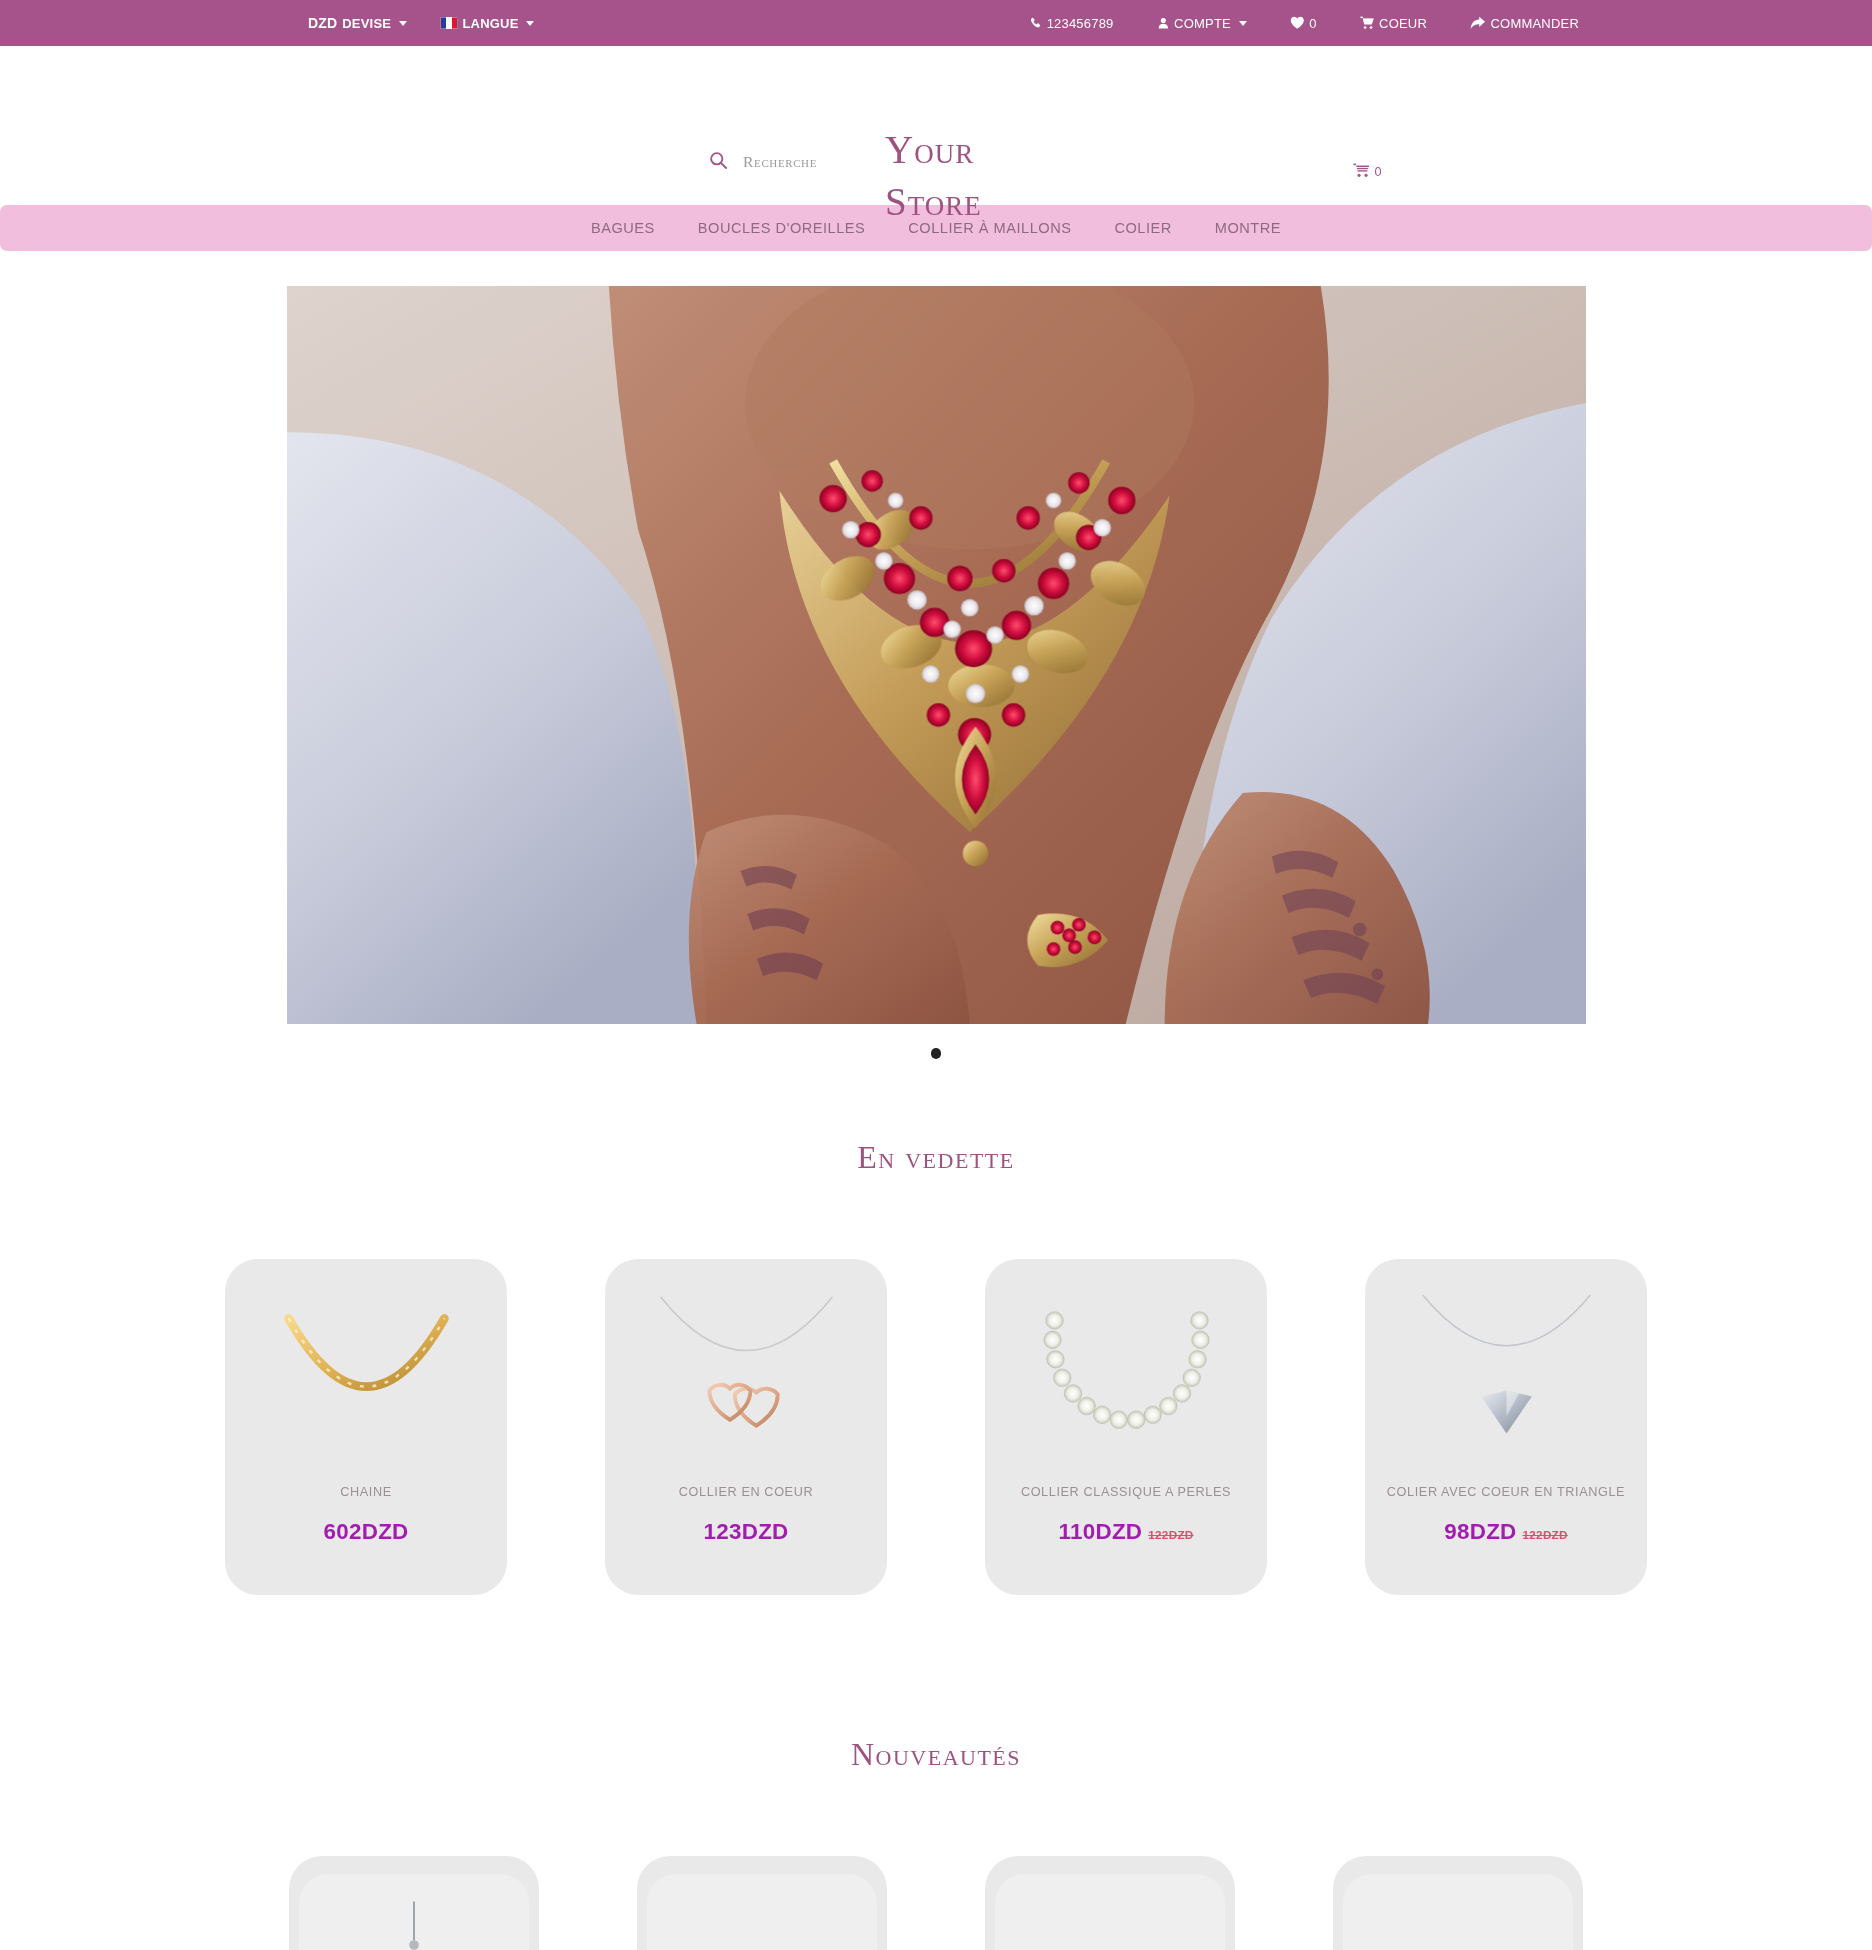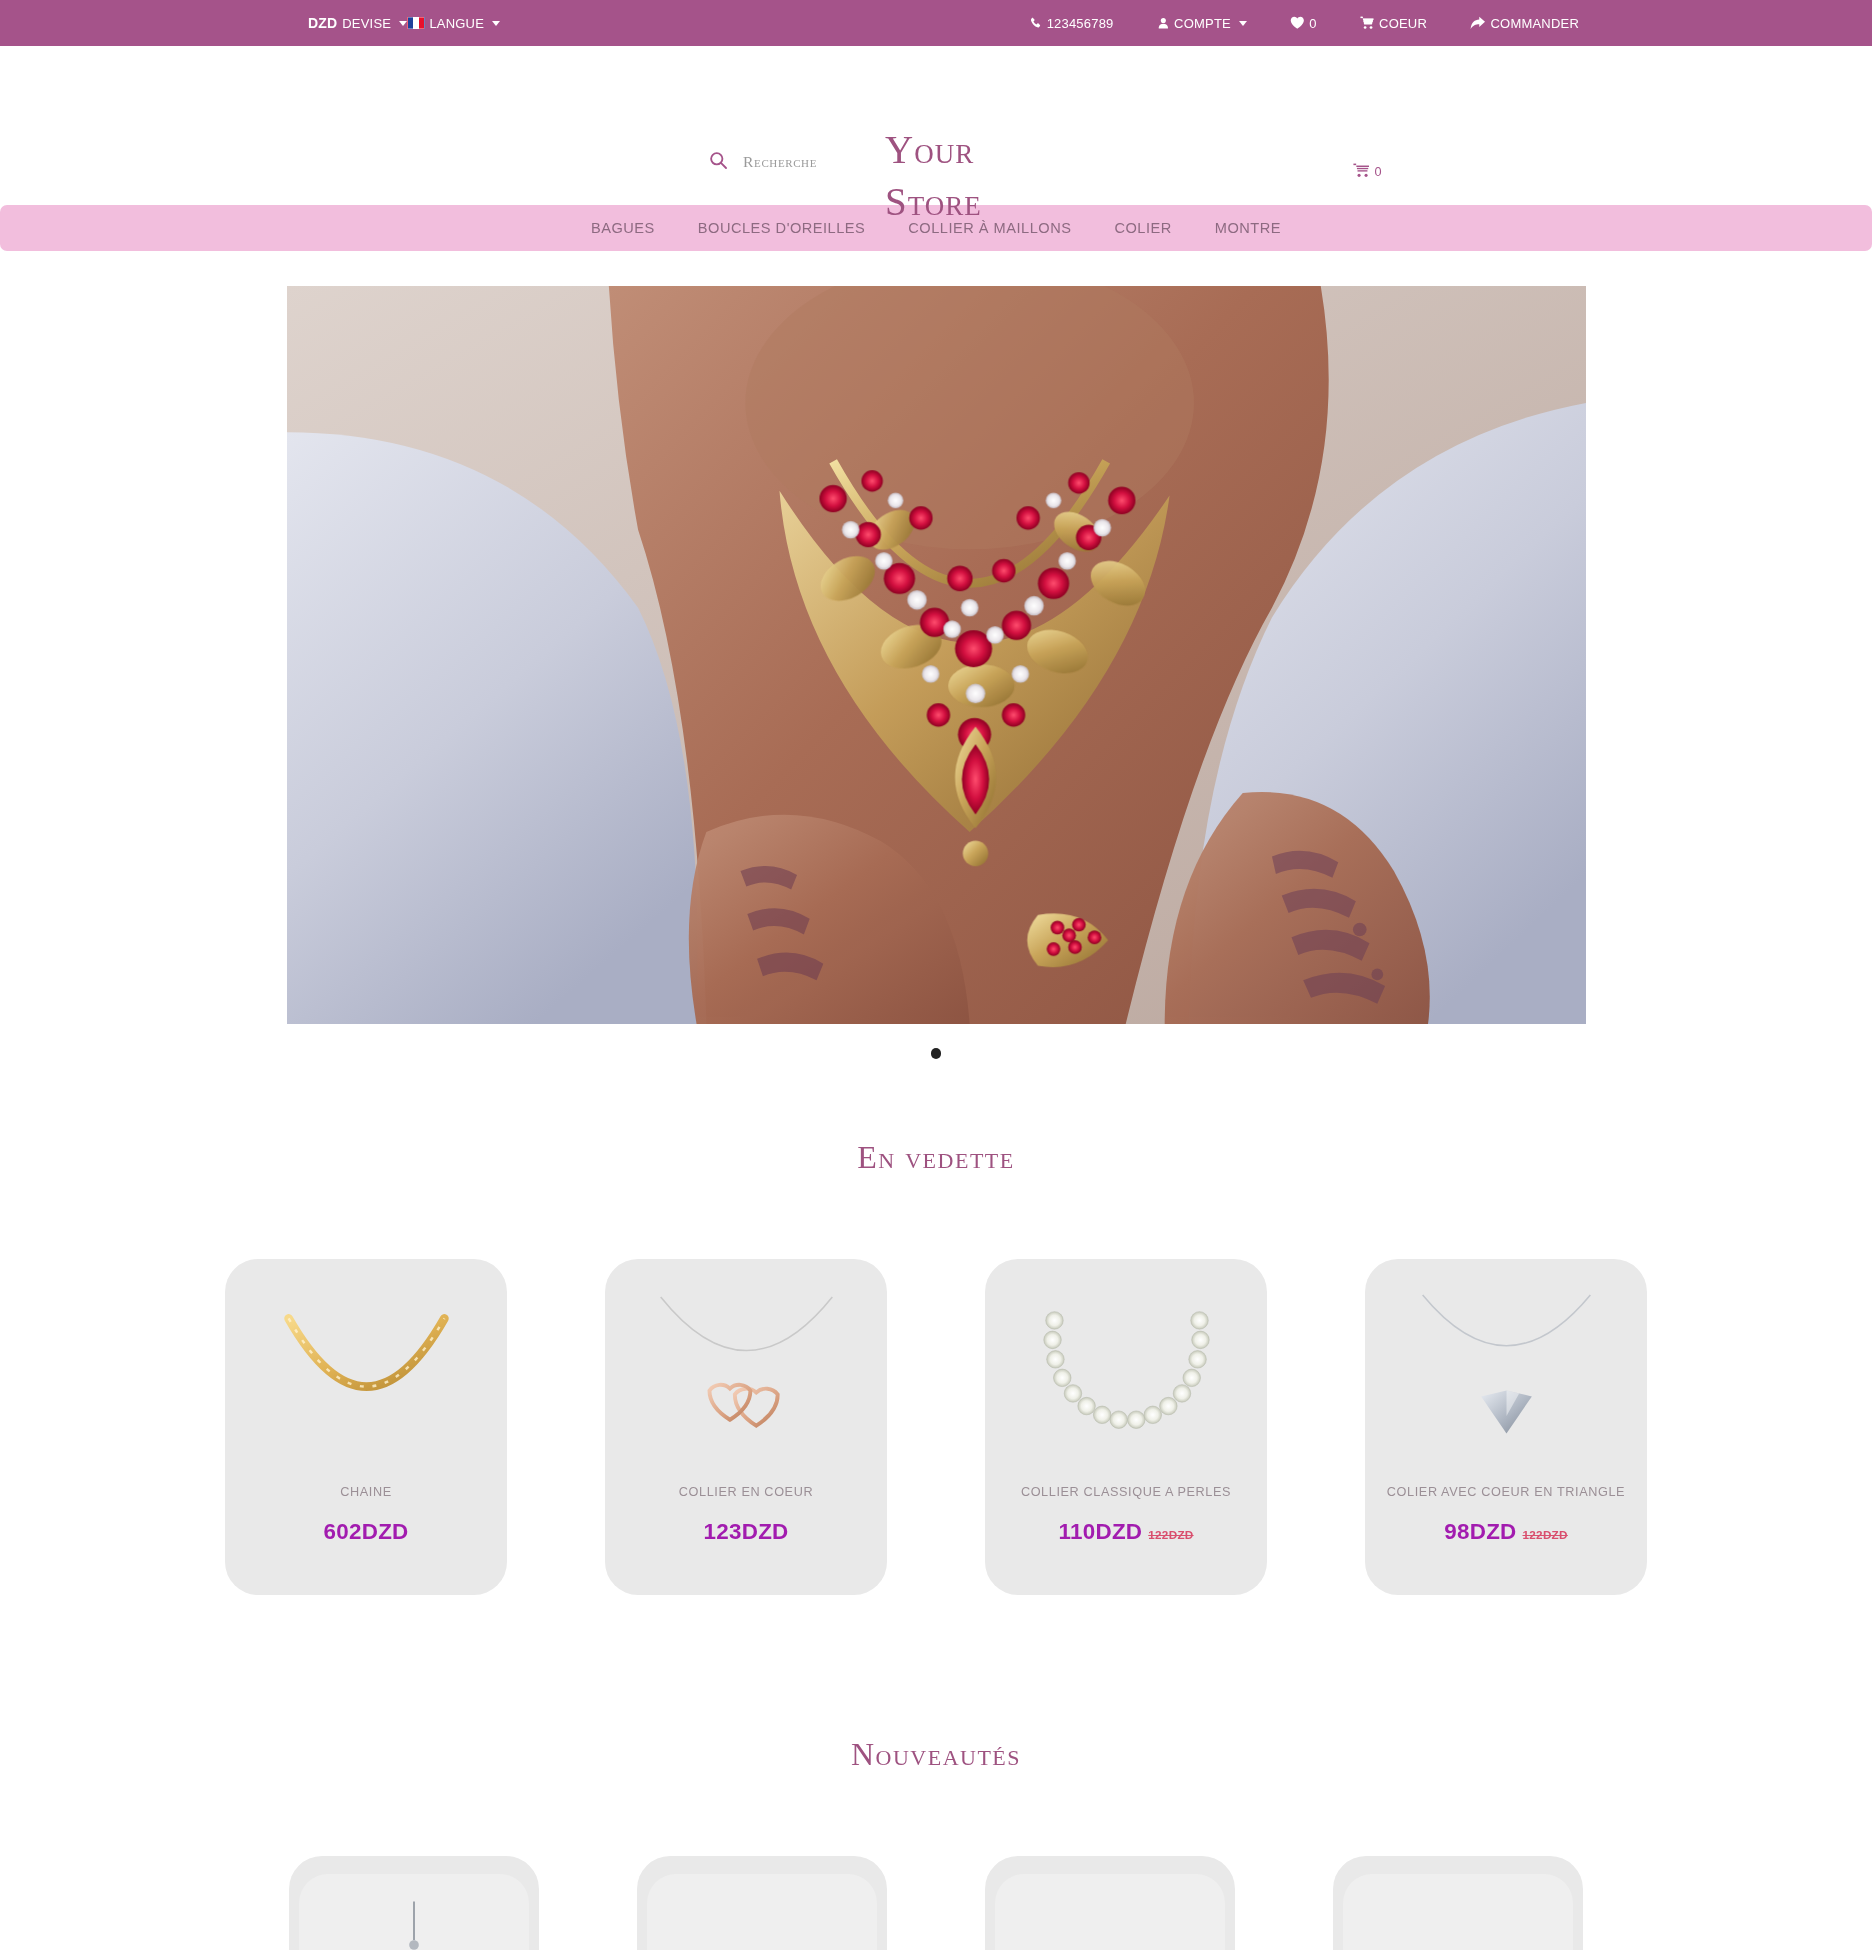--- a/index.html
+++ b/index.html
@@ -17,40 +17,41 @@
     background: #a5538a;
     display: flex;
     align-items: center;
     color: #ffffff;
     font-size: 13.7px;
     letter-spacing: 0.2px;
   }
   .topbar-left {
     display: flex;
     align-items: center;
+    gap: 33px;
     margin-left: 308px;
   }
   .topbar-right {
     display: flex;
     align-items: center;
     gap: 43px;
     margin-left: auto;
     margin-right: 293px;
   }
   .tb-item {
     display: flex;
     align-items: center;
     gap: 4.9px;
     color: #ffffff;
     white-space: nowrap;
     font-size: 13px;
     cursor: pointer;
   }
   .tb-strong { font-weight: bold; font-size: 14px; }
-  .tb-plain { font-weight: normal; }
+  .tb-plain { font-weight: bold; }
   .caret {
     width: 0; height: 0;
     border-left: 4.9px solid transparent;
     border-right: 4.9px solid transparent;
     border-top: 5.9px solid #ffffff;
     margin-left: 2.9px;
   }
   .flag {
     width: 17.6px; height: 11.7px;
     display: inline-block;

